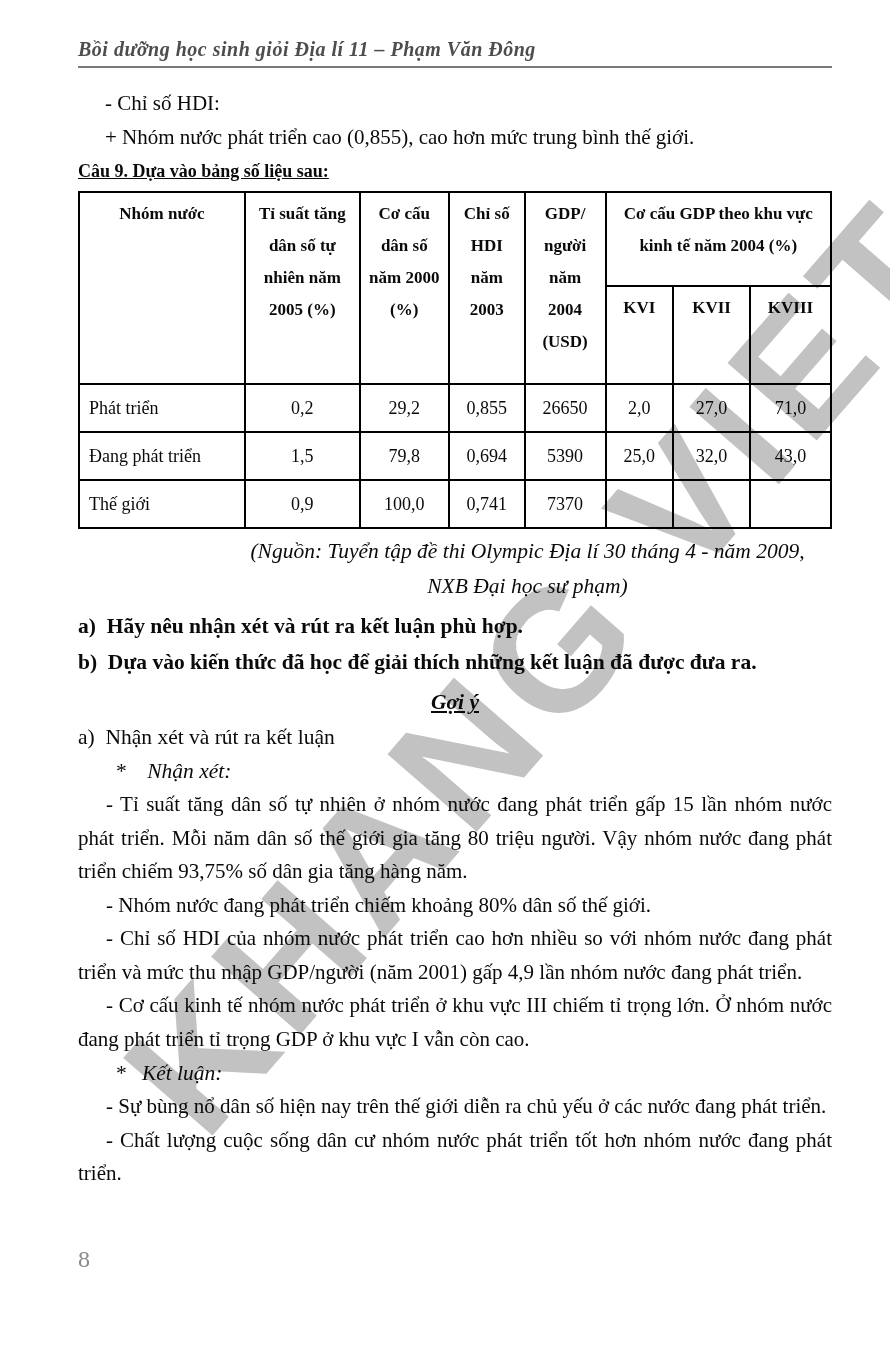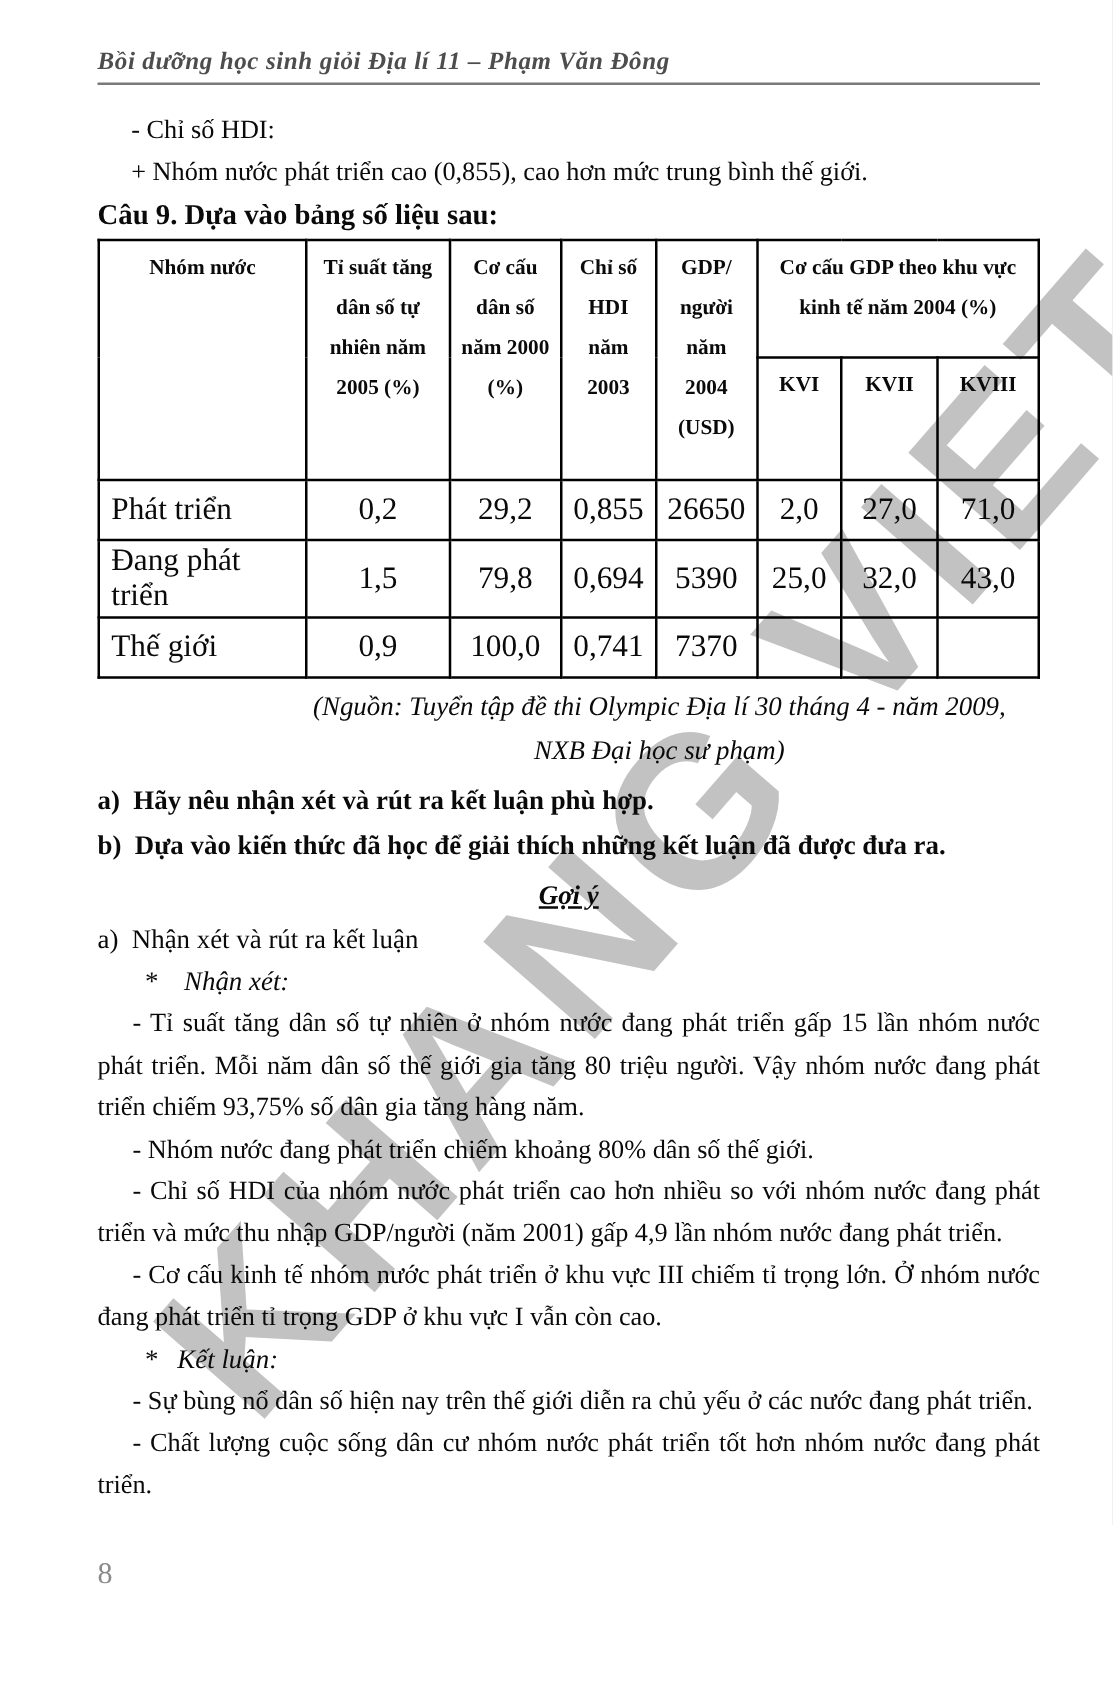--- a/index.html
+++ b/index.html
@@ -43,23 +43,24 @@
     padding-bottom: 5px;
     border-bottom: 2px solid #7a7a7a;
     margin-bottom: 18px;
   }
   .intro-line {
     font-size: 21px;
     line-height: 34px;
     text-indent: 27px;
   }
   .question-label {
-    font-size: 23px;
+    font-size: 18px;
     line-height: 35px;
     font-weight: bold;
+    text-decoration: underline;
   }
   table.data-table {
     width: 100%;
     table-layout: fixed;
     border-collapse: collapse;
     margin-top: 2px;
   }
   .data-table th, .data-table td {
     border: 2px solid #000;
     font-size: 17px;
@@ -70,21 +71,21 @@
     vertical-align: top;
     padding: 5px 8px 0 8px;
     line-height: 32px;
   }
   tr.hdr-row-1 { height: 94px; }
   tr.hdr-row-2 { height: 98px; }
   .data-table td {
     height: 48px;
     text-align: center;
     vertical-align: middle;
-    font-size: 25px;
+    font-size: 18px;
     padding: 2px 4px;
   }
   .data-table td.row-label {
     text-align: left;
     padding-left: 9px;
   }
   .source-block {
     font-style: italic;
     font-size: 21.5px;
     line-height: 35px;

